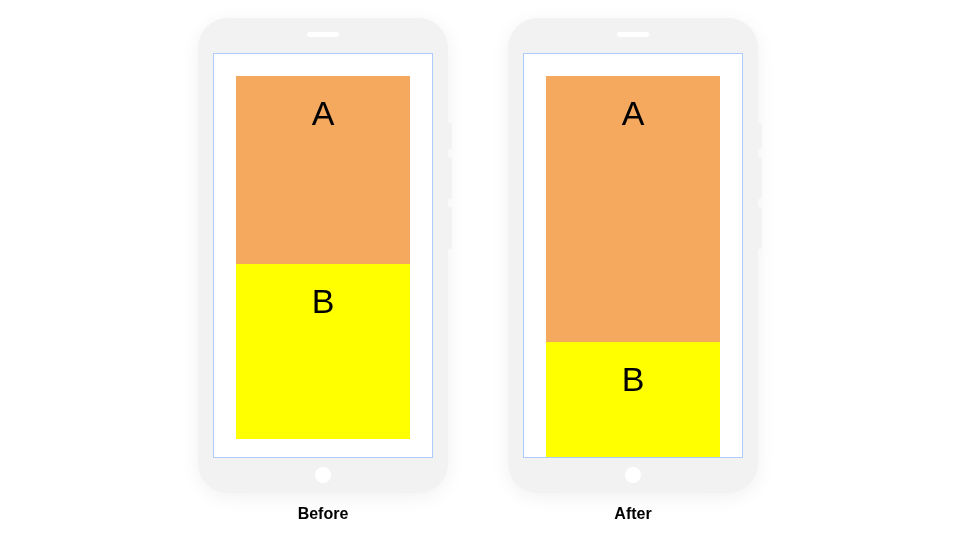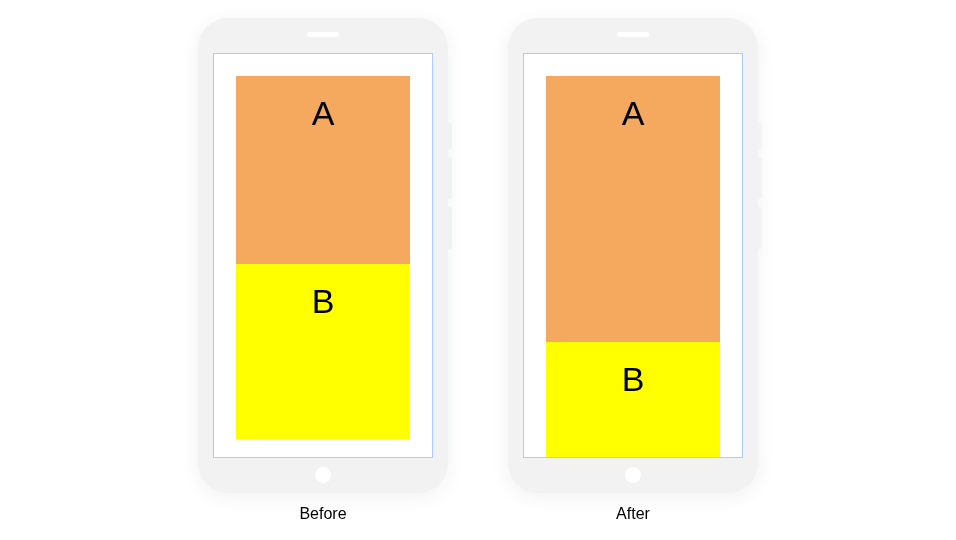--- a/index.html
+++ b/index.html
@@ -102,21 +102,21 @@
     .box-b {
       background: #ffff00;
     }
     .before .box-a { height: 188px; }
     .before .box-b { height: 175px; }
     .after .box-a { height: 268px; }
     .after .box-b { height: 115px; }
     .caption {
       margin-top: 12px;
       font-size: 16px;
-      font-weight: 400;
+      font-weight: 700;
       color: #000000;
     }
   </style>
 </head>
 <body>
 
 <div class="phone-wrapper">
   <div class="phone">
     <div class="side-buttons">
       <div class="side-btn short"></div>

